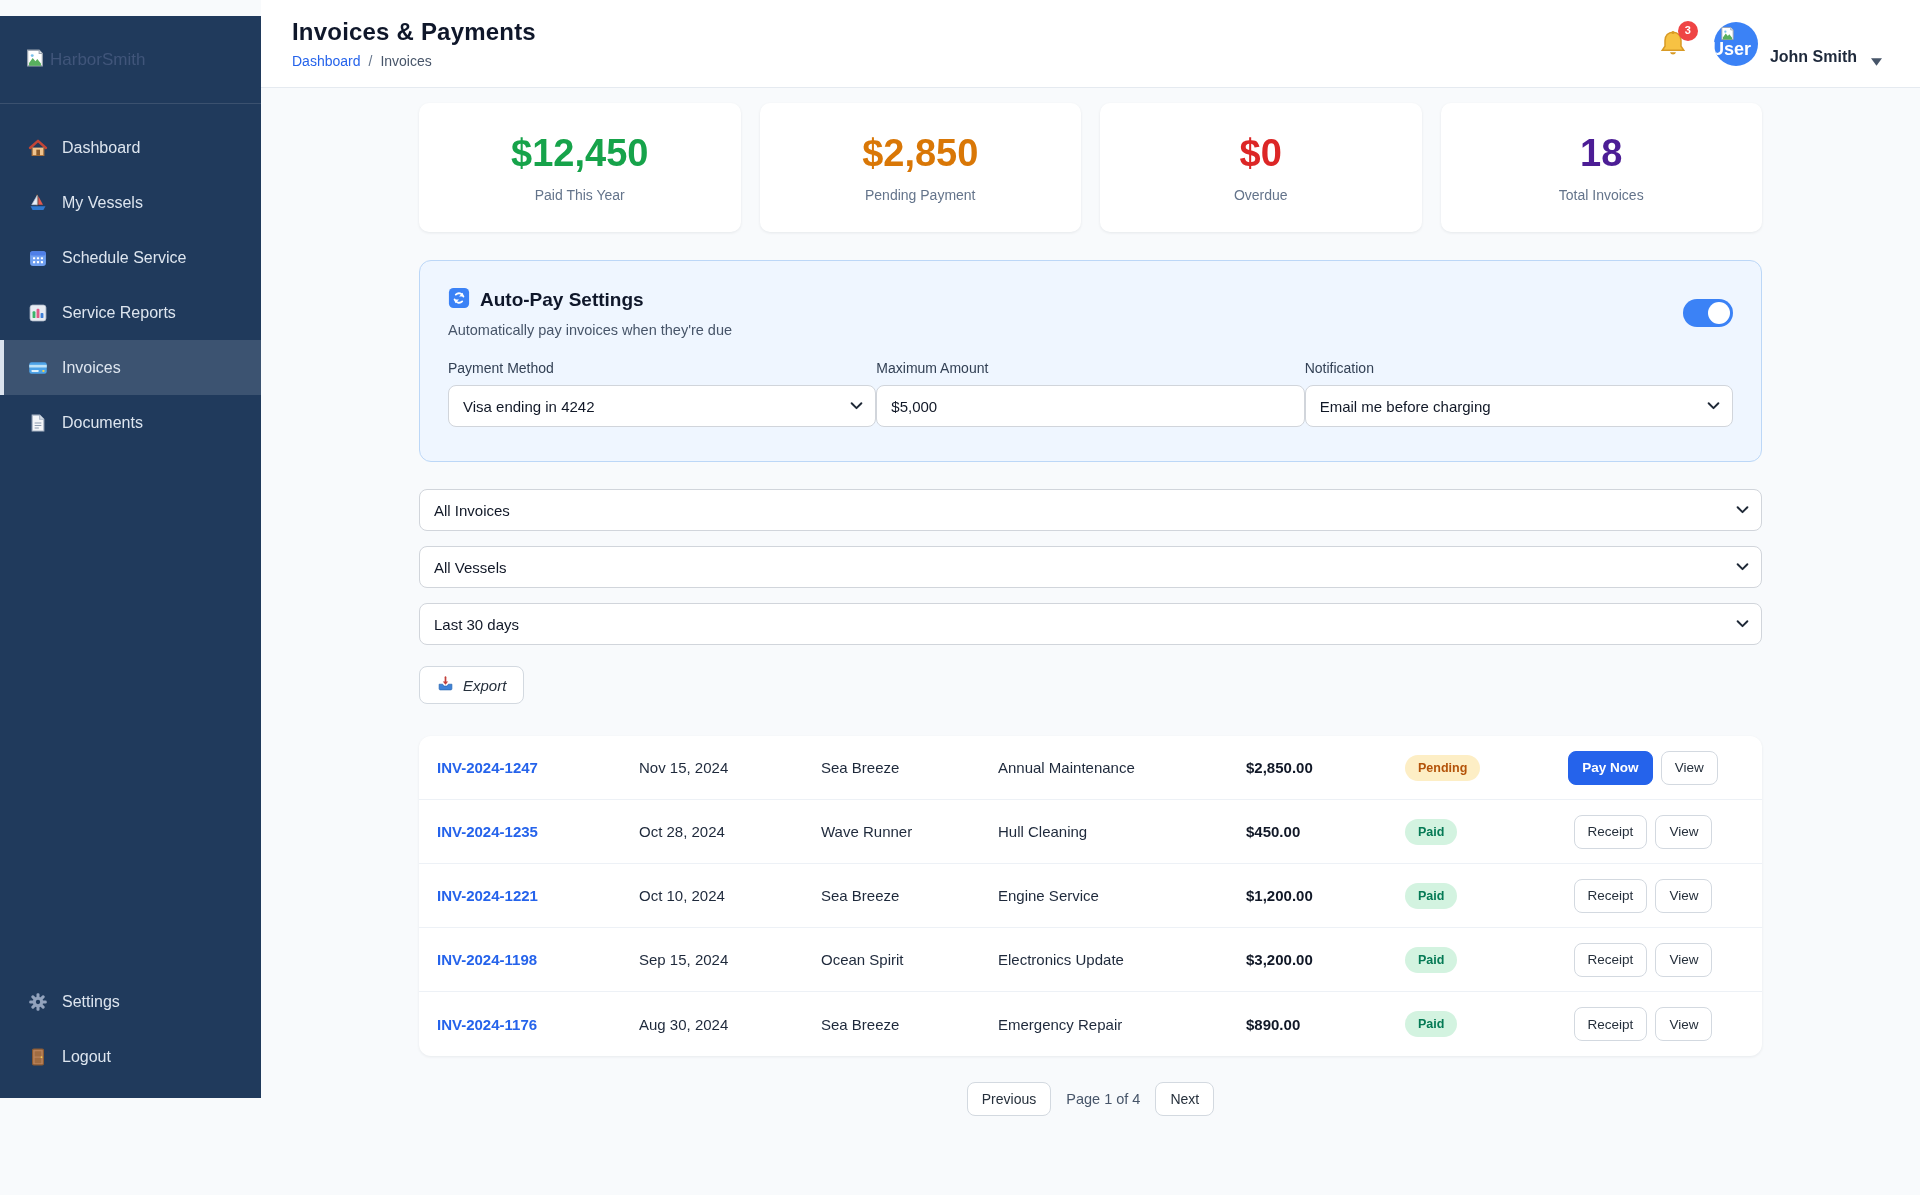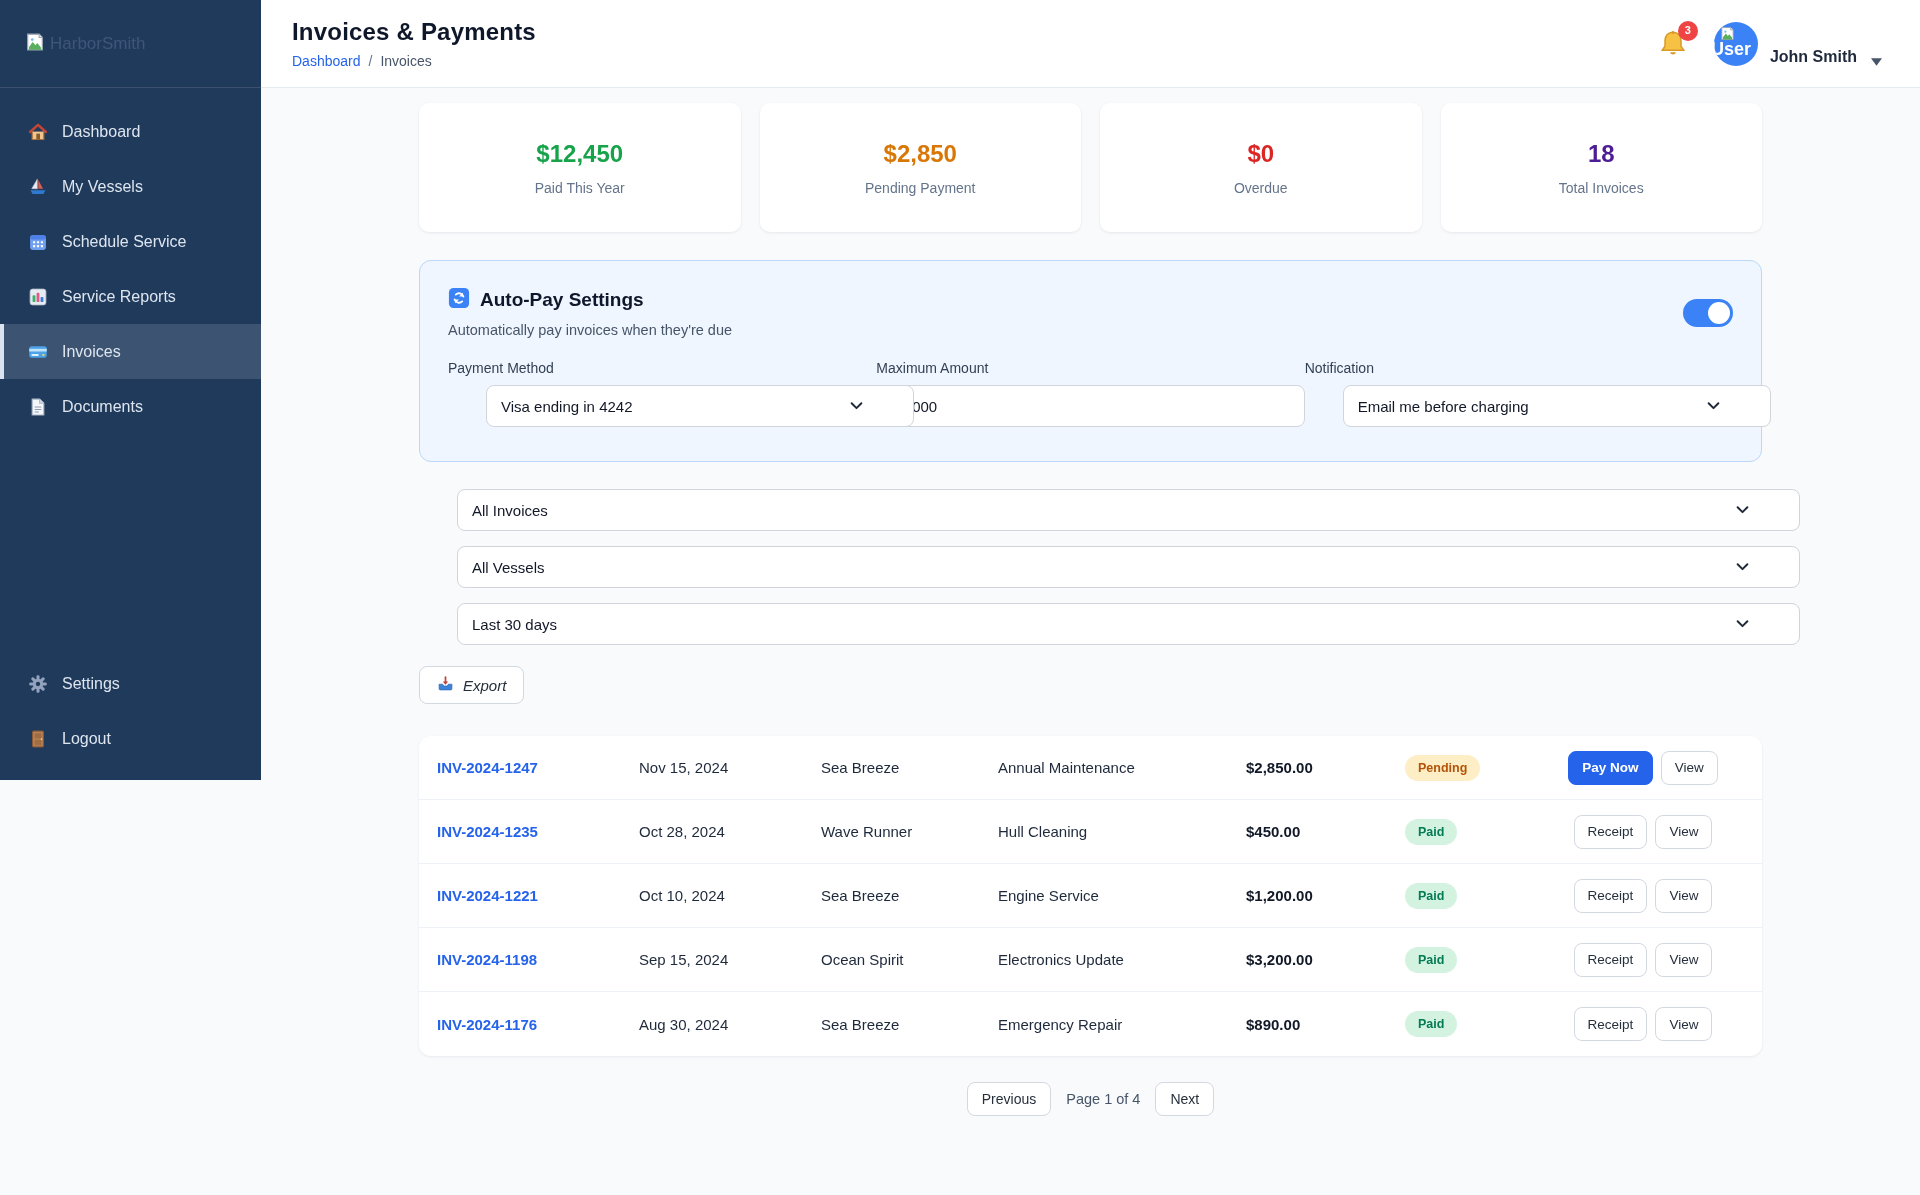--- a/index.html
+++ b/index.html
@@ -7,21 +7,21 @@
   body {
     width:1920px; height:1195px;
     background:#f8fafc;
     font-family:"Liberation Sans","DejaVu Sans",sans-serif;
     color:#1e293b;
     overflow:hidden;
   }
   .app { position:relative; width:1920px; height:1195px; }
 
   
-  .sidebar { position:absolute; left:0; top:0; width:261px; height:780px; background:#203a5c; }
+  .sidebar { position:absolute; left:0; top:16px; width:261px; height:1082px; background:#203a5c; }
   .logo { height:88px; display:flex; align-items:center; padding-left:24px; gap:4px;
           border-bottom:1px solid rgba(255,255,255,.12); }
   .logo .ic svg { width:22px; height:22px; }
   .logo-text { font-size:17px; color:#40557a; }
   .nav { padding-top:16px; display:flex; flex-direction:column; }
   .nav-item { display:flex; align-items:center; gap:14px; height:55px; padding-left:24px;
               color:#dde5ef; font-size:16px; text-decoration:none;
               border-left:4px solid transparent; }
   .nav-item .ic { line-height:0; }
   .nav-item .ic svg { width:20px; height:20px; }
@@ -55,39 +55,39 @@
   .caret svg { width:11px; height:8px; }
 
   
   .main { flex:1 1 auto; }
   .content { width:1343px; margin:0 auto; }
 
   .stats-row { margin-top:15px; display:flex; gap:19px; }
   .stat-card { flex:1; background:#fff; border-radius:10px; height:129px;
                box-shadow:0 1px 3px rgba(16,24,40,.08);
                display:flex; flex-direction:column; align-items:center; justify-content:center; gap:12px; }
-  .stat-value { font-size:24px; font-weight:700; }
+  .stat-value { font-size:38px; font-weight:700; }
   .stat-label { font-size:14px; color:#64748b; }
 
   .autopay { margin-top:28px; background:#eff6ff; border:1.5px solid #bcd7f7; border-radius:12px;
              padding:26px 28px 34px; }
   .ap-head { display:flex; justify-content:space-between; align-items:center; }
   .ap-title-row { display:flex; align-items:center; gap:10px; }
   .ap-title-row .ic svg { width:22px; height:22px; }
   .ap-title-row h2 { margin:0; font-size:19px; font-weight:700; color:#0f172a; }
   .ap-sub { margin:9px 0 0; font-size:14.5px; color:#475569; }
   .toggle { width:50px; height:28px; border-radius:999px; background:#cbd5e1; position:relative; cursor:pointer; flex:0 0 auto; }
   .toggle.on { background:#3b82f6; }
   .toggle .knob { position:absolute; top:3px; left:3px; width:22px; height:22px; border-radius:50%; background:#fff; }
   .toggle.on .knob { left:auto; right:3px; }
   .ap-fields { display:grid; grid-template-columns:1fr 1fr 1fr; margin-top:22px; }
   .f-label { display:block; font-size:14px; color:#334155; margin-bottom:9px; }
   .ctrl { width:100%; height:42px; border:1px solid #d1d5db; border-radius:8px; background:#fff;
           font-size:15px; color:#111827; padding:0 14px; font-family:inherit; }
-  select.ctrl { appearance:none; -webkit-appearance:none; -moz-appearance:none; padding-right:48px; cursor:pointer;margin-left:38px; }
+  select.ctrl { appearance:none; -webkit-appearance:none; -moz-appearance:none; padding-right:48px; cursor:pointer; }
   .sel-wrap { position:relative; display:block; }
   .sel-arrow { position:absolute; right:13px; top:50%; transform:translateY(-50%); pointer-events:none; line-height:0; }
   .sel-arrow svg { width:13px; height:9px; }
 
   .filters { margin-top:27px; display:flex; flex-direction:column; gap:15px; }
 
   .btn { background:#fff; border:1px solid #d3d9e0; border-radius:8px; color:#26303c;
          cursor:pointer; font-family:inherit; }
   .export { margin-top:21px; height:38px; padding:0 17px; display:inline-flex; align-items:center; gap:9px; font-size:15px;font-style:italic; }
   .export .ic svg { width:17px; height:17px; }

